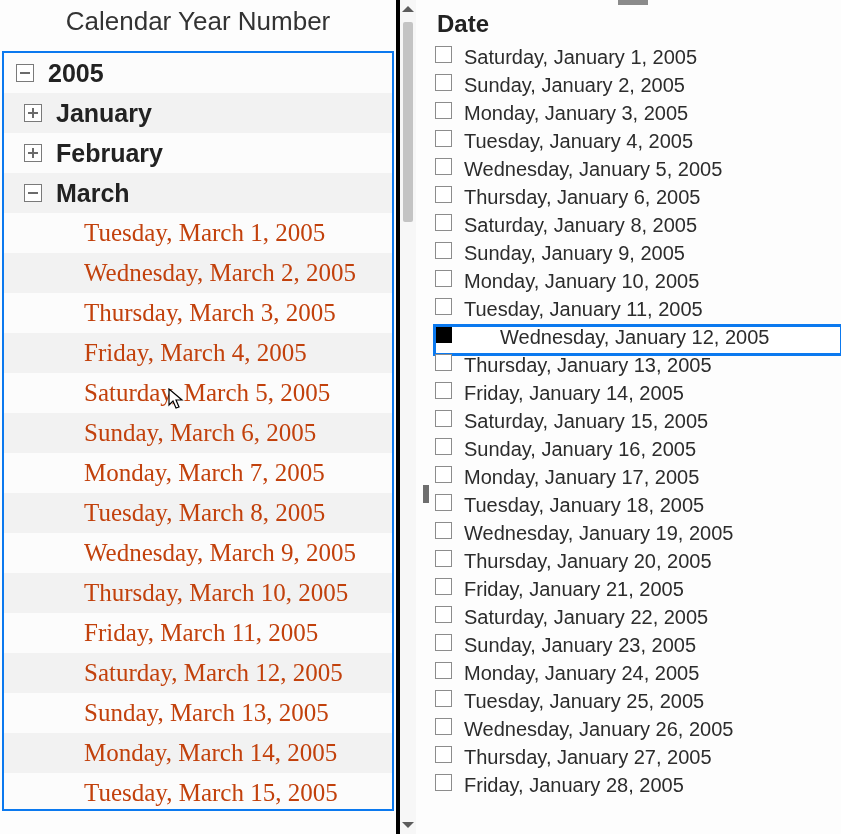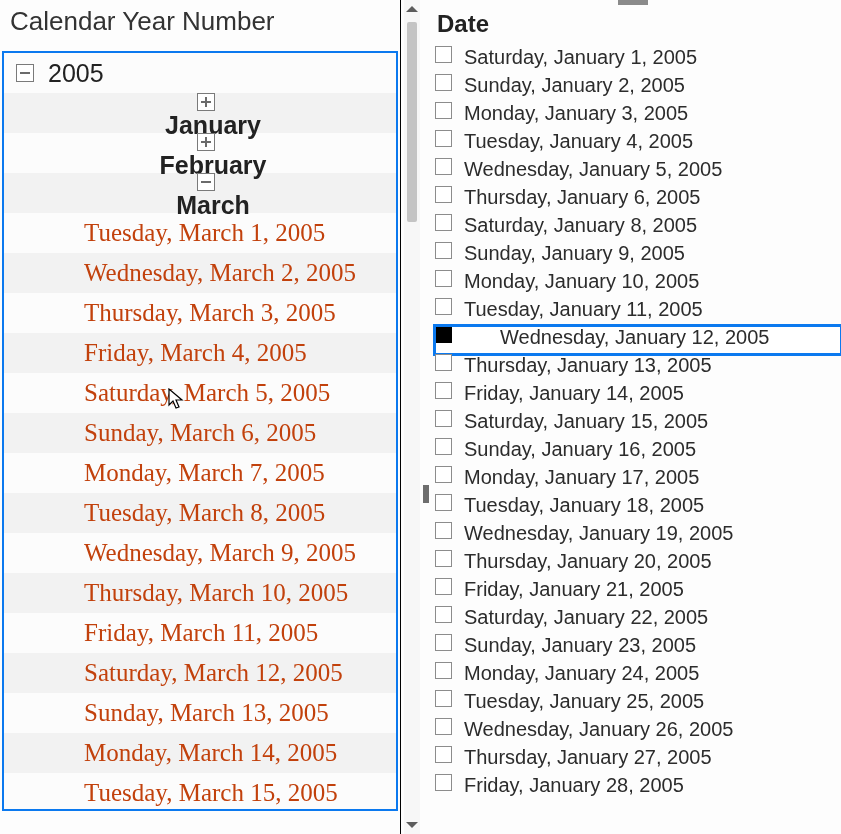--- a/index.html
+++ b/index.html
@@ -15,21 +15,22 @@
   }
   .app {
     display: flex;
     width: 841px;
     height: 834px;
   }
   .left-pane {
     width: 401px;
     height: 100%;
     position: relative;
-    border-right: 1px solid #000000;
+    border-right: 5px solid #000000;
+    text-align: center;
   }
   .left-title {
     font-size: 26px;
     color: #333;
     padding: 6px 10px 14px 10px;
   }
   .tree-container {
     border: 2px solid #0b79ef;
     margin: 0 2px 0 2px;
     height: 760px;
@@ -69,33 +70,33 @@
     position: absolute;
     background: #6b6b6b;
   }
   .expander::before { 
     width: 10px; height: 2px;
   }
   .expander.collapsed::after { 
     width: 2px; height: 10px;
   }
   .tree-label-year {
-    font-weight: 400;
+    font-weight: 700;
     color: #222;
   }
   .tree-label-month {
     font-weight: 700;
     color: #222;
   }
   .tree-label-day {
     color: #c2410c;
     font-family: Liberation Serif, serif;
   }
   .indent-1 { padding-left: 12px; }
-  .indent-2 { padding-left: 26px; flex-direction: column; }
+  .indent-2 { padding-left: 20px; }
   .indent-3 { padding-left: 80px; }
 
   
   .left-scrollbar {
     position: absolute;
     top: 0;
     right: -20px;
     width: 16px;
     height: 100%;
     background: #f7f7f7;

